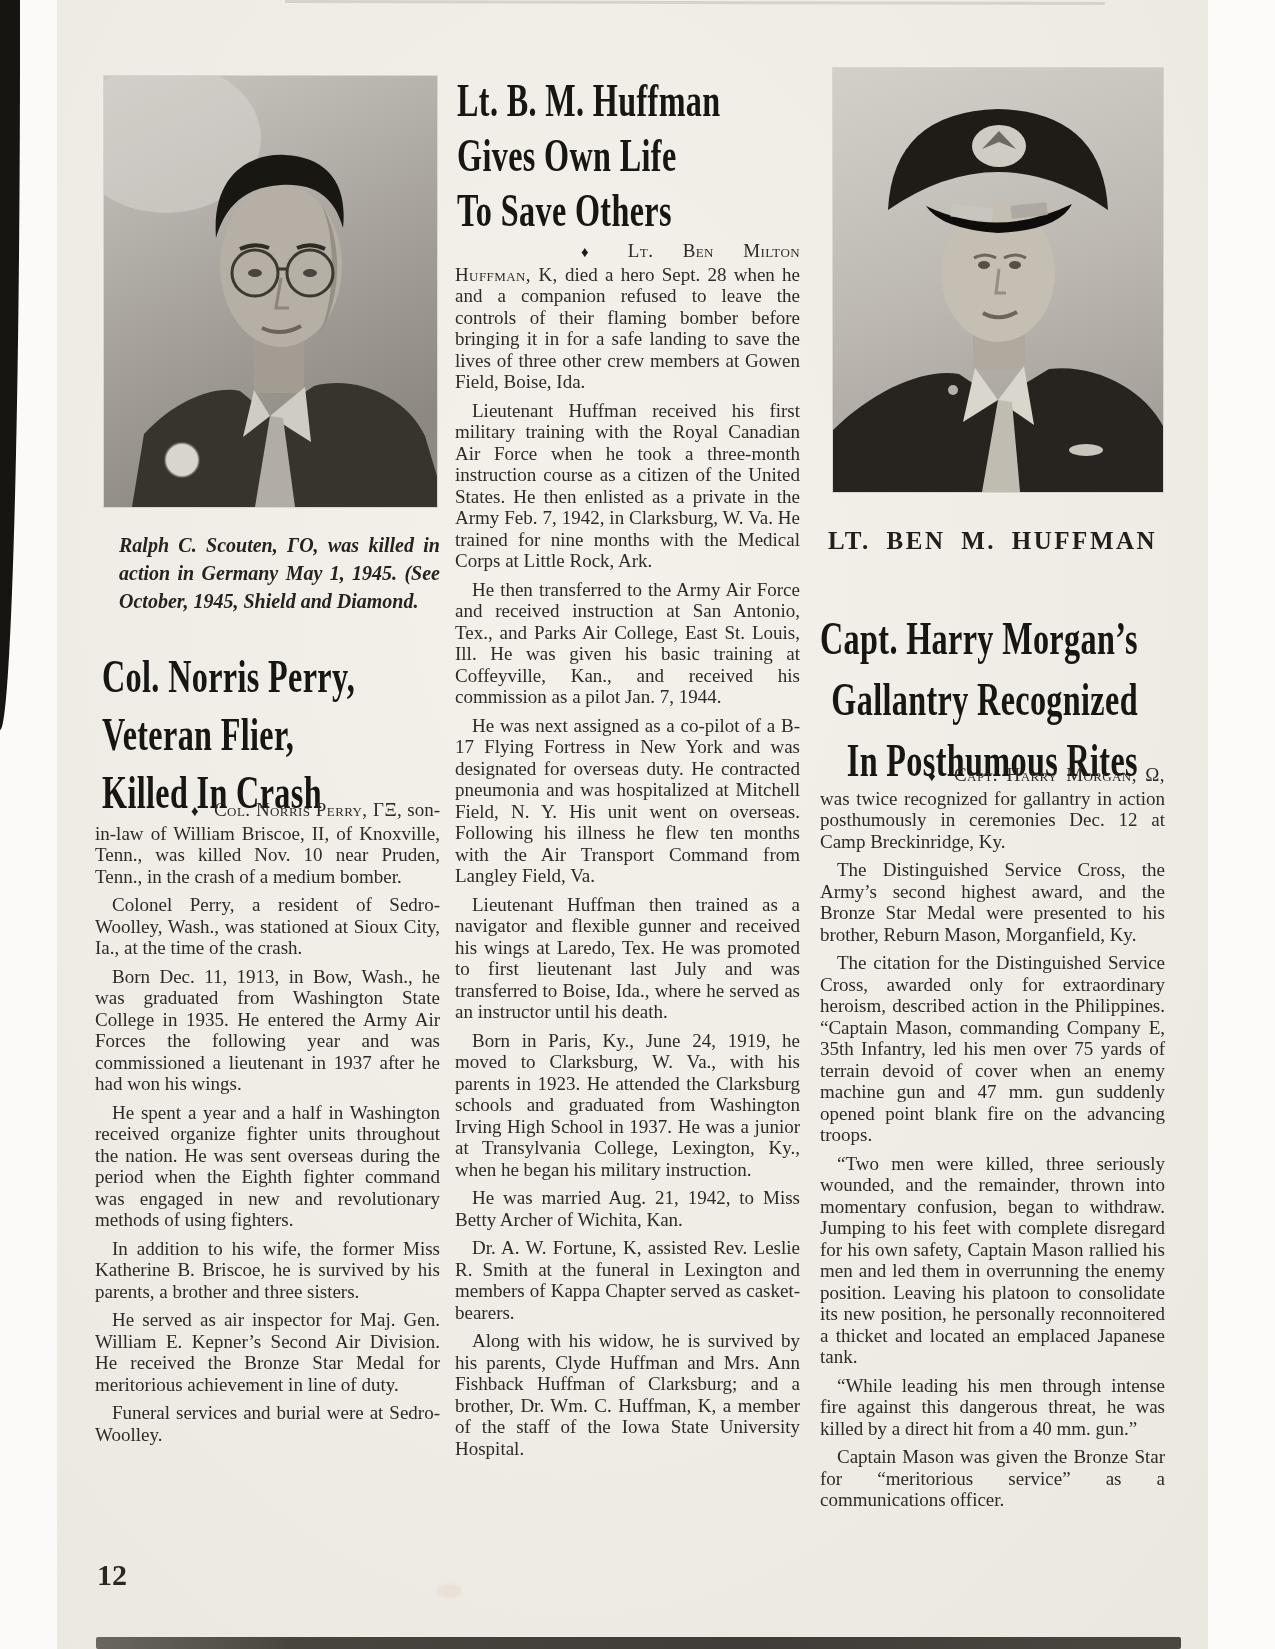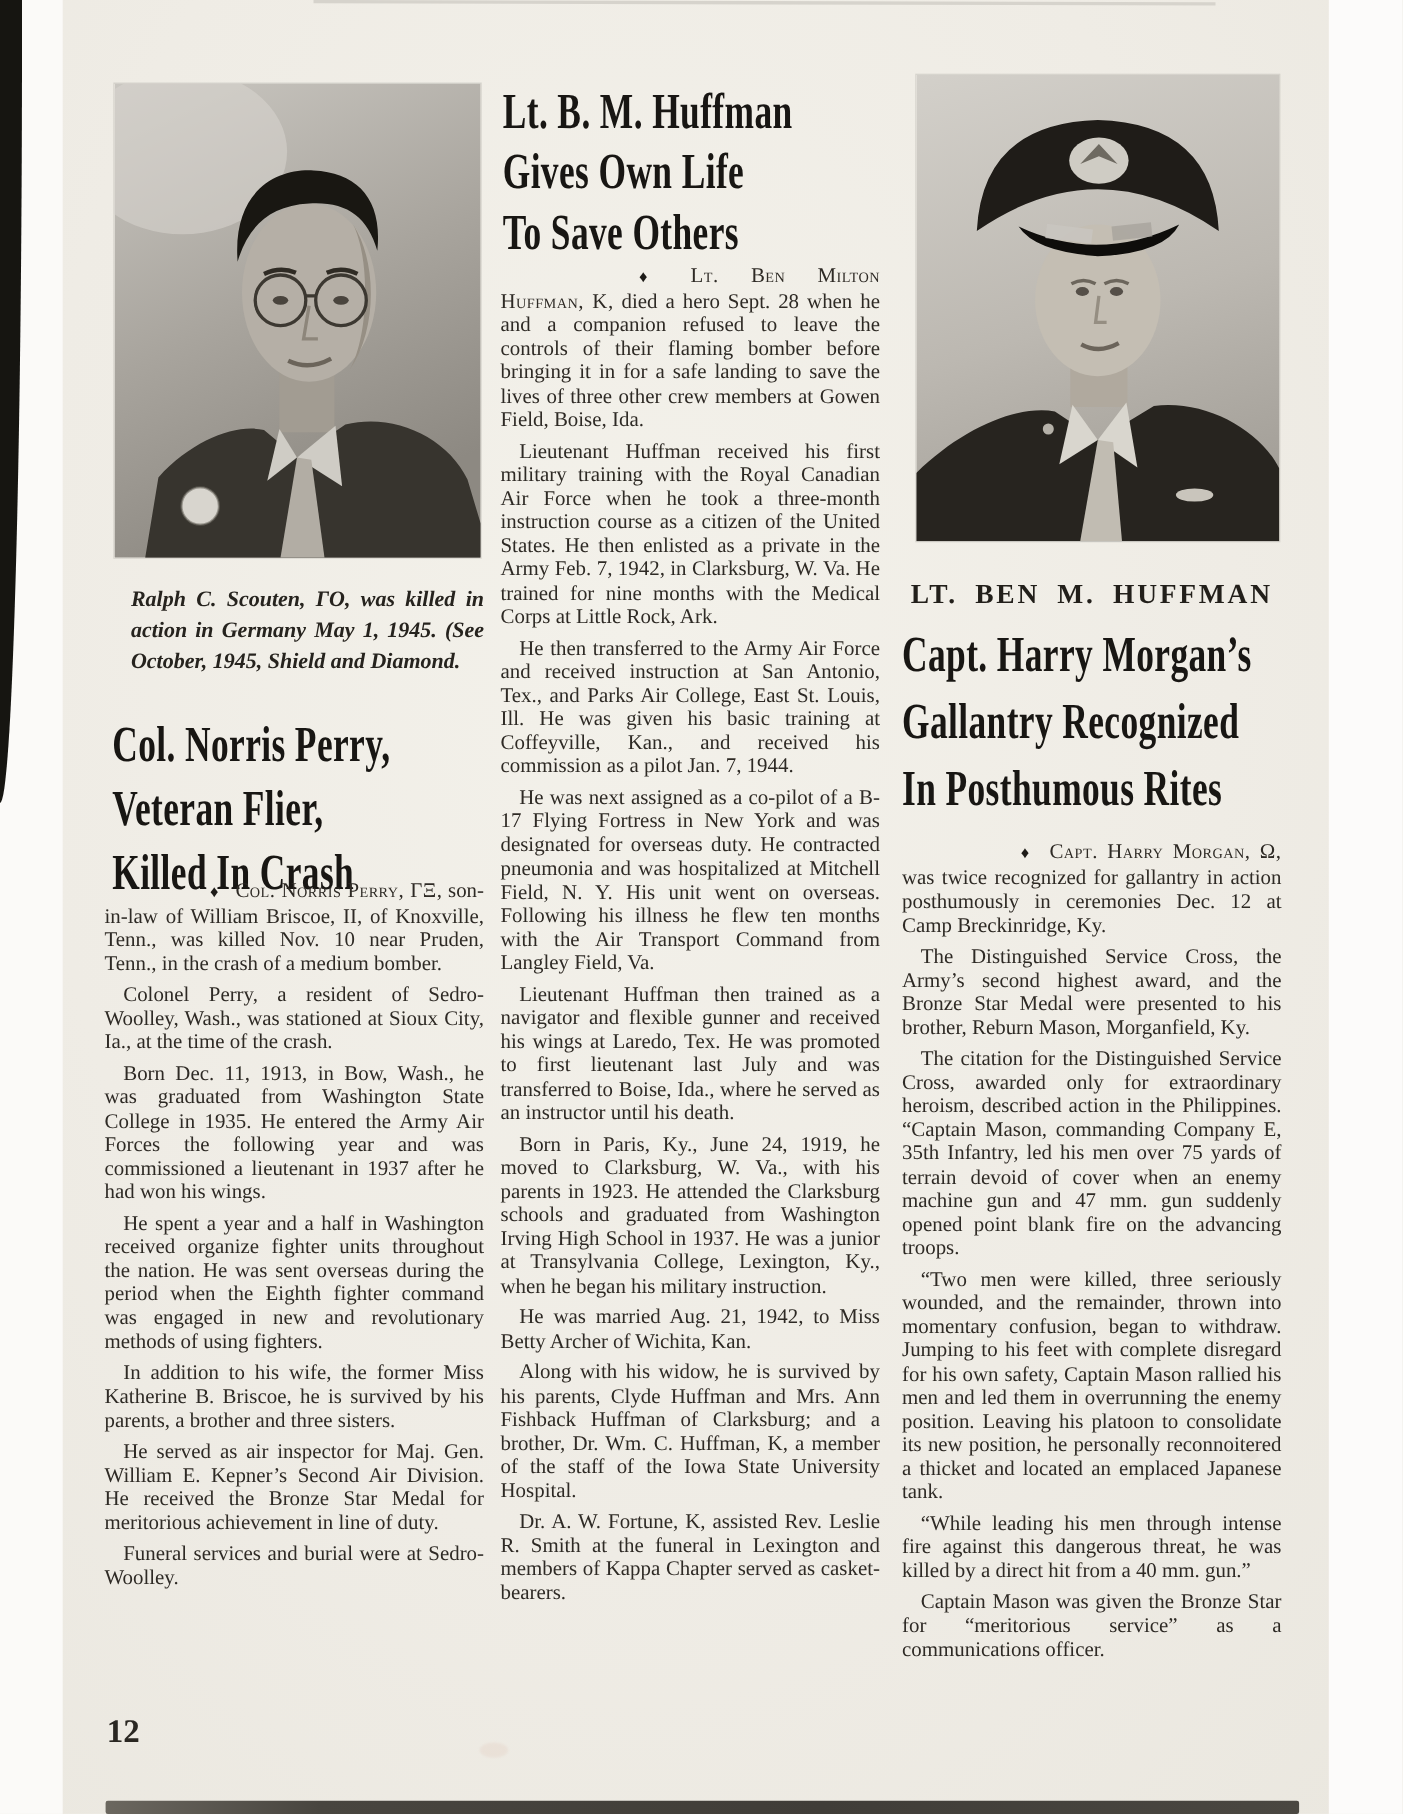--- a/index.html
+++ b/index.html
@@ -46,21 +46,21 @@
     text-align:center;color:#221f1a;margin:0;
   }
 
   
   .headline{position:absolute;margin:0;font-weight:bold;color:#181613;}
   .hl-line{display:block;font-size:46px;line-height:58px;white-space:nowrap;
     transform:scaleX(0.70);transform-origin:left center;letter-spacing:.5px;}
   .headline-left{left:102px;top:648px;}
   .headline-mid{left:457px;top:73px;}
   .headline-mid .hl-line{line-height:55px;}
-  .headline-right{left:820px;top:564px;}
+  .headline-right{left:820px;top:608px;text-align:right;}
   .headline-right .hl-line{line-height:61px;}
 
   
   .body{position:absolute;font-size:19px;line-height:21.5px;text-align:justify;}
   .body-left{left:95px;top:799px;width:345px;}
   .body-mid{left:455px;top:240px;width:345px;}
   .body-right{left:820px;top:764px;width:345px;}
   .para{margin:0 0 7px 0;text-indent:17px;}
   .para:last-child{margin-bottom:0;}
   .lead-para{text-indent:96px;}
@@ -143,22 +143,22 @@
   </h2>
 
   <div class="body body-mid">
     <p class="para lead-para"><span class="bullet">♦</span><span class="smallcaps">Lt. Ben Milton Huffman, K,</span><span> died a hero Sept. 28 when he and a companion refused to leave the controls of their flaming bomber before bringing it in for a safe landing to save the lives of three other crew members at Gowen Field, Boise, Ida.</span></p>
     <p class="para">Lieutenant Huffman received his first military training with the Royal Canadian Air Force when he took a three-month instruction course as a citizen of the United States.  He then enlisted as a private in the Army Feb. 7, 1942, in Clarksburg, W. Va.  He trained for nine months with the Medical Corps at Little Rock, Ark.</p>
     <p class="para">He then transferred to the Army Air Force and received instruction at San Antonio, Tex., and Parks Air College, East St. Louis, Ill.  He was given his basic training at Coffeyville, Kan., and received his commission as a pilot Jan. 7, 1944.</p>
     <p class="para">He was next assigned as a co-pilot of a B-17 Flying Fortress in New York and was designated for overseas duty.  He contracted pneumonia and was hospitalized at Mitchell Field, N. Y.  His unit went on overseas.  Following his illness he flew ten months with the Air Transport Command from Langley Field, Va.</p>
     <p class="para">Lieutenant Huffman then trained as a navigator and flexible gunner and received his wings at Laredo, Tex.  He was promoted to first lieutenant last July and was transferred to Boise, Ida., where he served as an instructor until his death.</p>
     <p class="para">Born in Paris, Ky., June 24, 1919, he moved to Clarksburg, W. Va., with his parents in 1923.  He attended the Clarksburg schools and graduated from Washington Irving High School in 1937. He was a junior at Transylvania College, Lexington, Ky., when he began his military instruction.</p>
     <p class="para">He was married Aug. 21, 1942, to Miss Betty Archer of Wichita, Kan.</p>
+    <p class="para">Dr. A. W. Fortune, K, assisted Rev. Leslie R. Smith at the funeral in Lexington and members of Kappa Chapter served as casket-bearers.</p>
     <p class="para">Along with his widow, he is survived by his parents, Clyde Huffman and Mrs. Ann Fishback Huffman of Clarksburg; and a brother, Dr. Wm. C. Huffman, K, a member of the staff of the Iowa State University Hospital.</p>
-    <p class="para">Dr. A. W. Fortune, K, assisted Rev. Leslie R. Smith at the funeral in Lexington and members of Kappa Chapter served as casket-bearers.</p>
   </div>
 
   <figure class="photo photo-right">
     <svg width="330" height="424" viewBox="0 0 330 424">
       <defs>
         <linearGradient id="bgR" x1="0" y1="0" x2="0.25" y2="1">
           <stop offset="0" stop-color="#d3d0ca"></stop>
           <stop offset="0.6" stop-color="#bcb8b1"></stop>
           <stop offset="1" stop-color="#a5a19a"></stop>
         </linearGradient>

